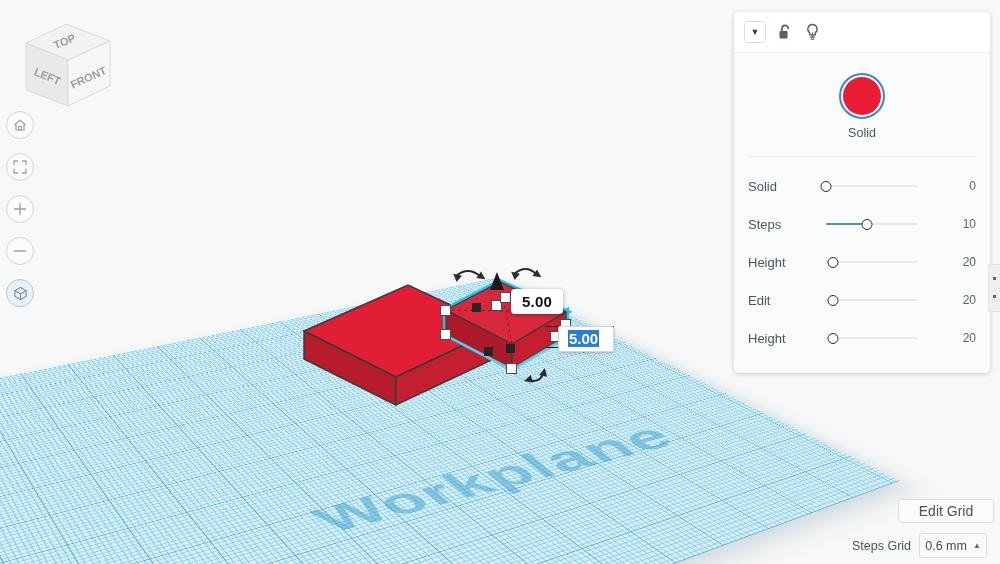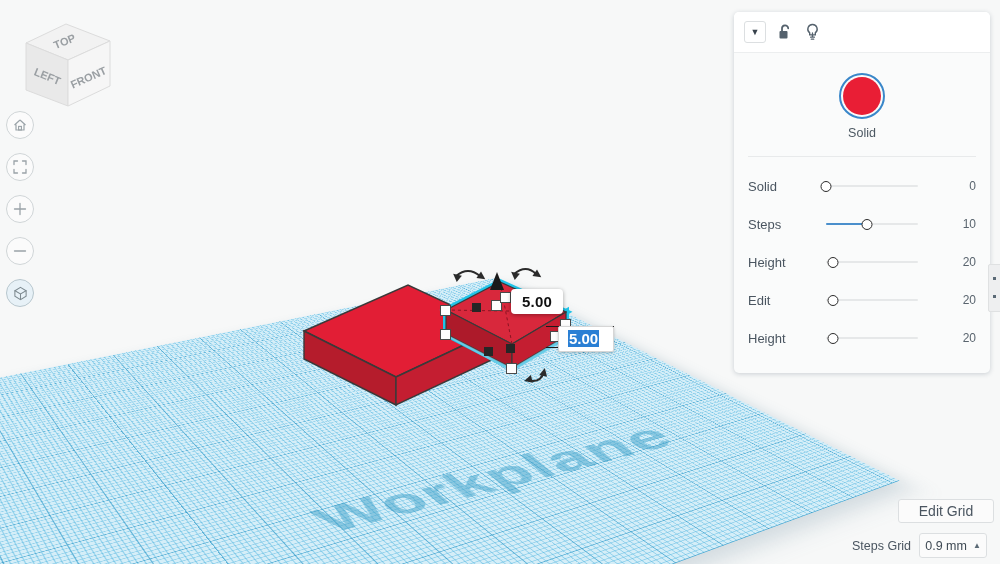--- a/index.html
+++ b/index.html
@@ -402,18 +402,18 @@
     <div class="d" style="top:30px;"></div>
   </div>
 
   <div id="editgrid">
     <span>Edit Grid</span>
   </div>
 
   <div id="snaprow">
     <span class="lbl">Steps Grid</span>
     <div id="snapsel">
-      <span>0.9 mm</span>
+      <span>0.6 mm</span>
       <span class="up">▲</span>
     </div>
   </div>
 
 </div>
 
 </body></html>

